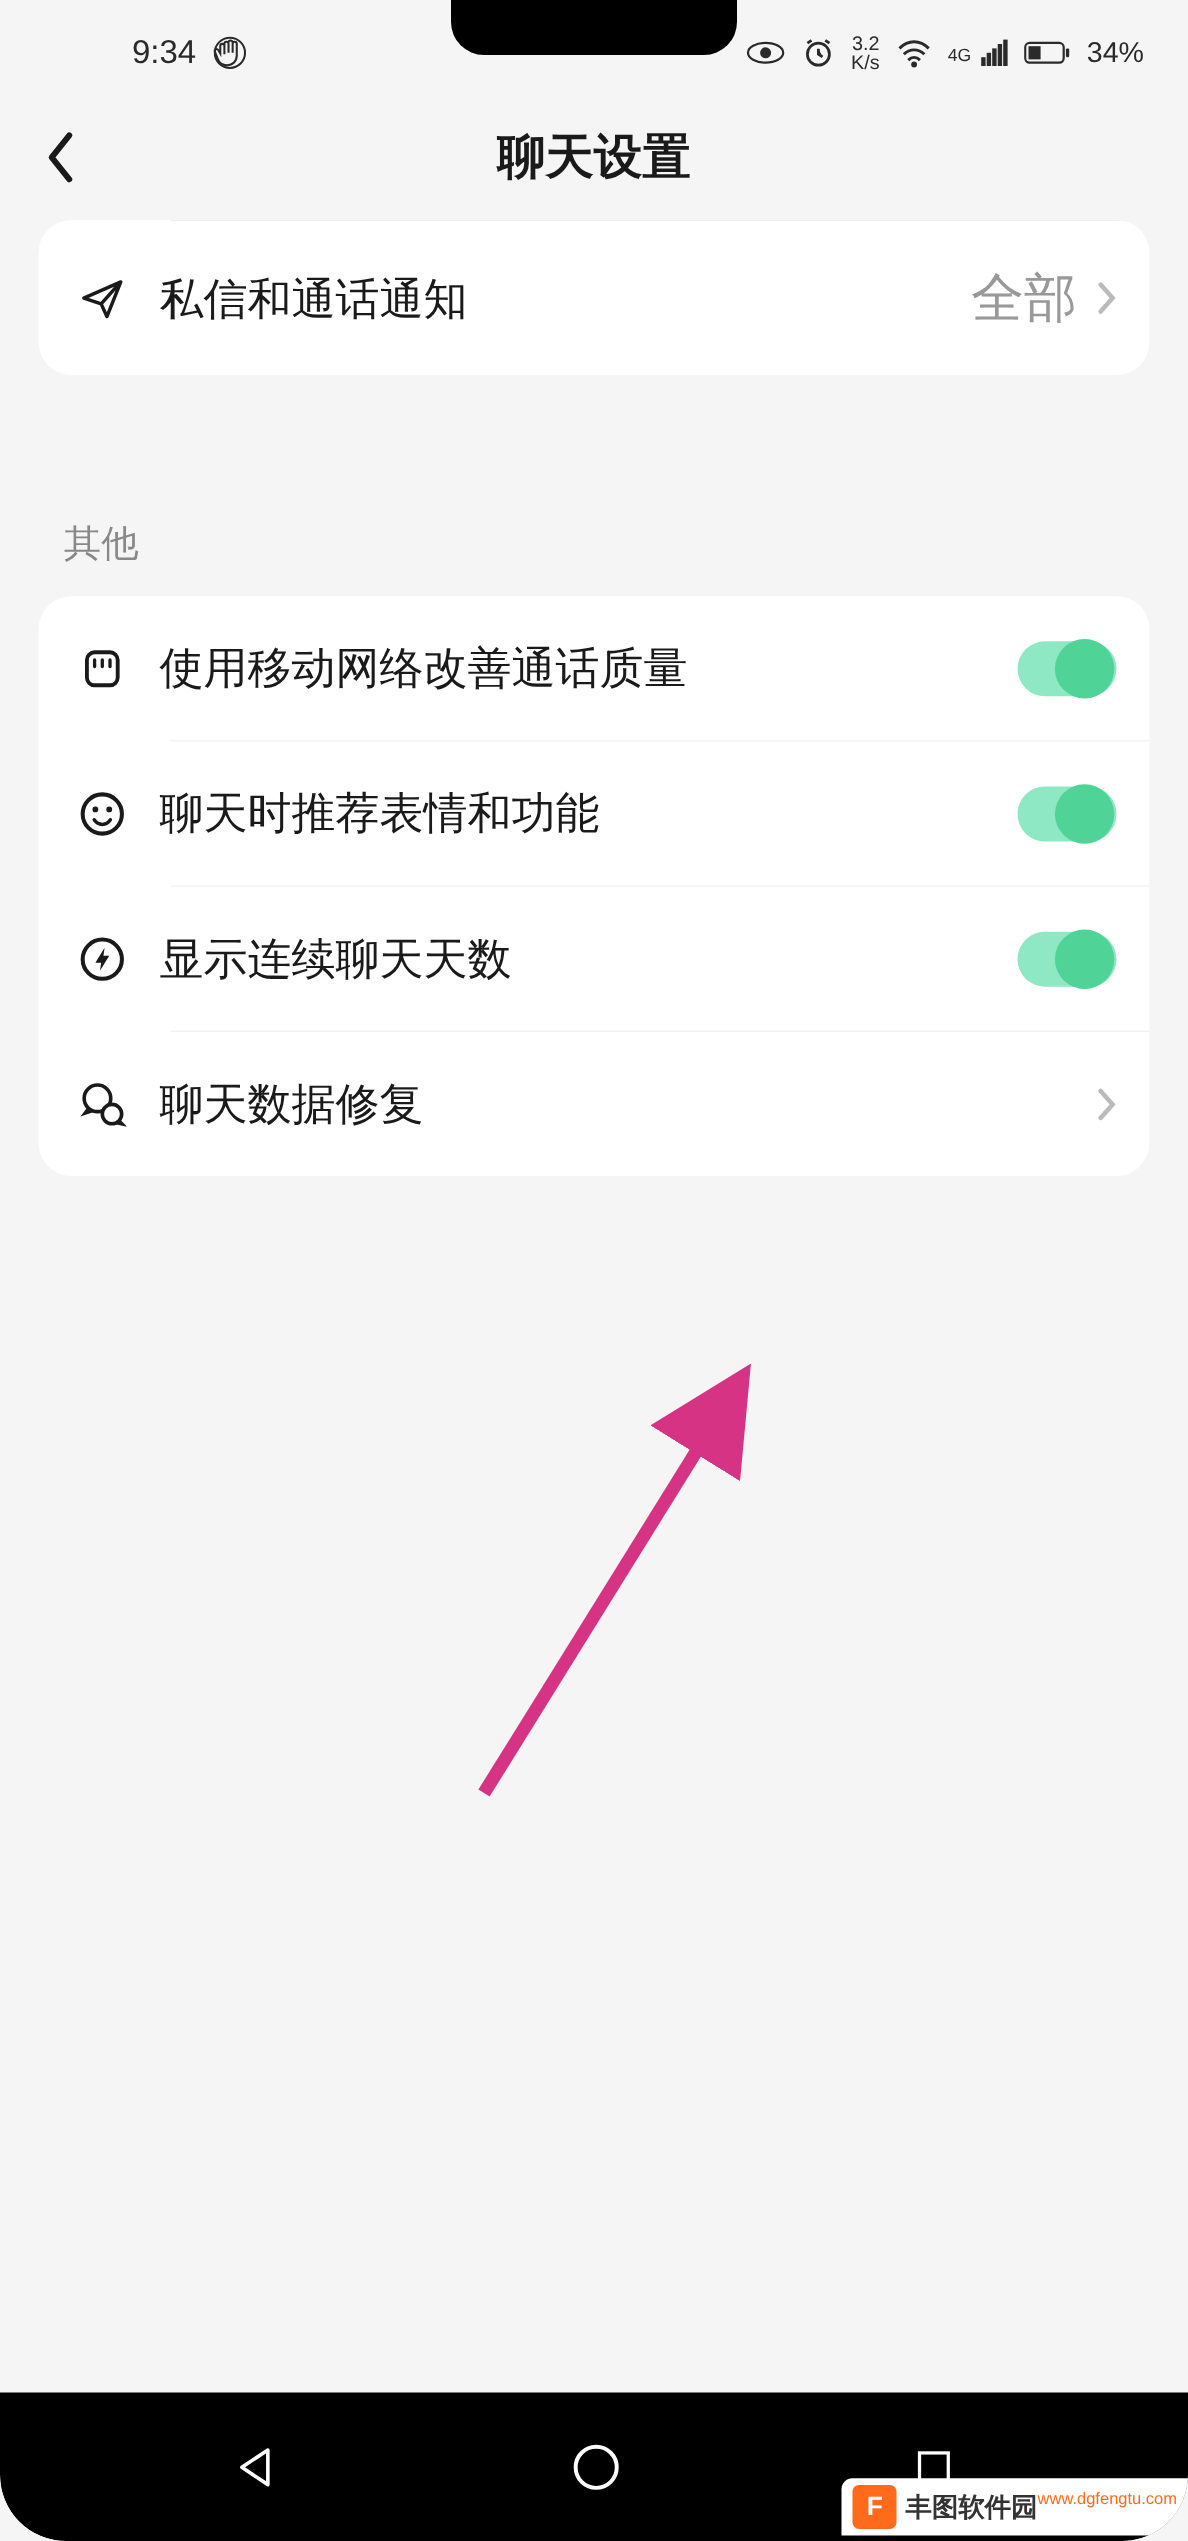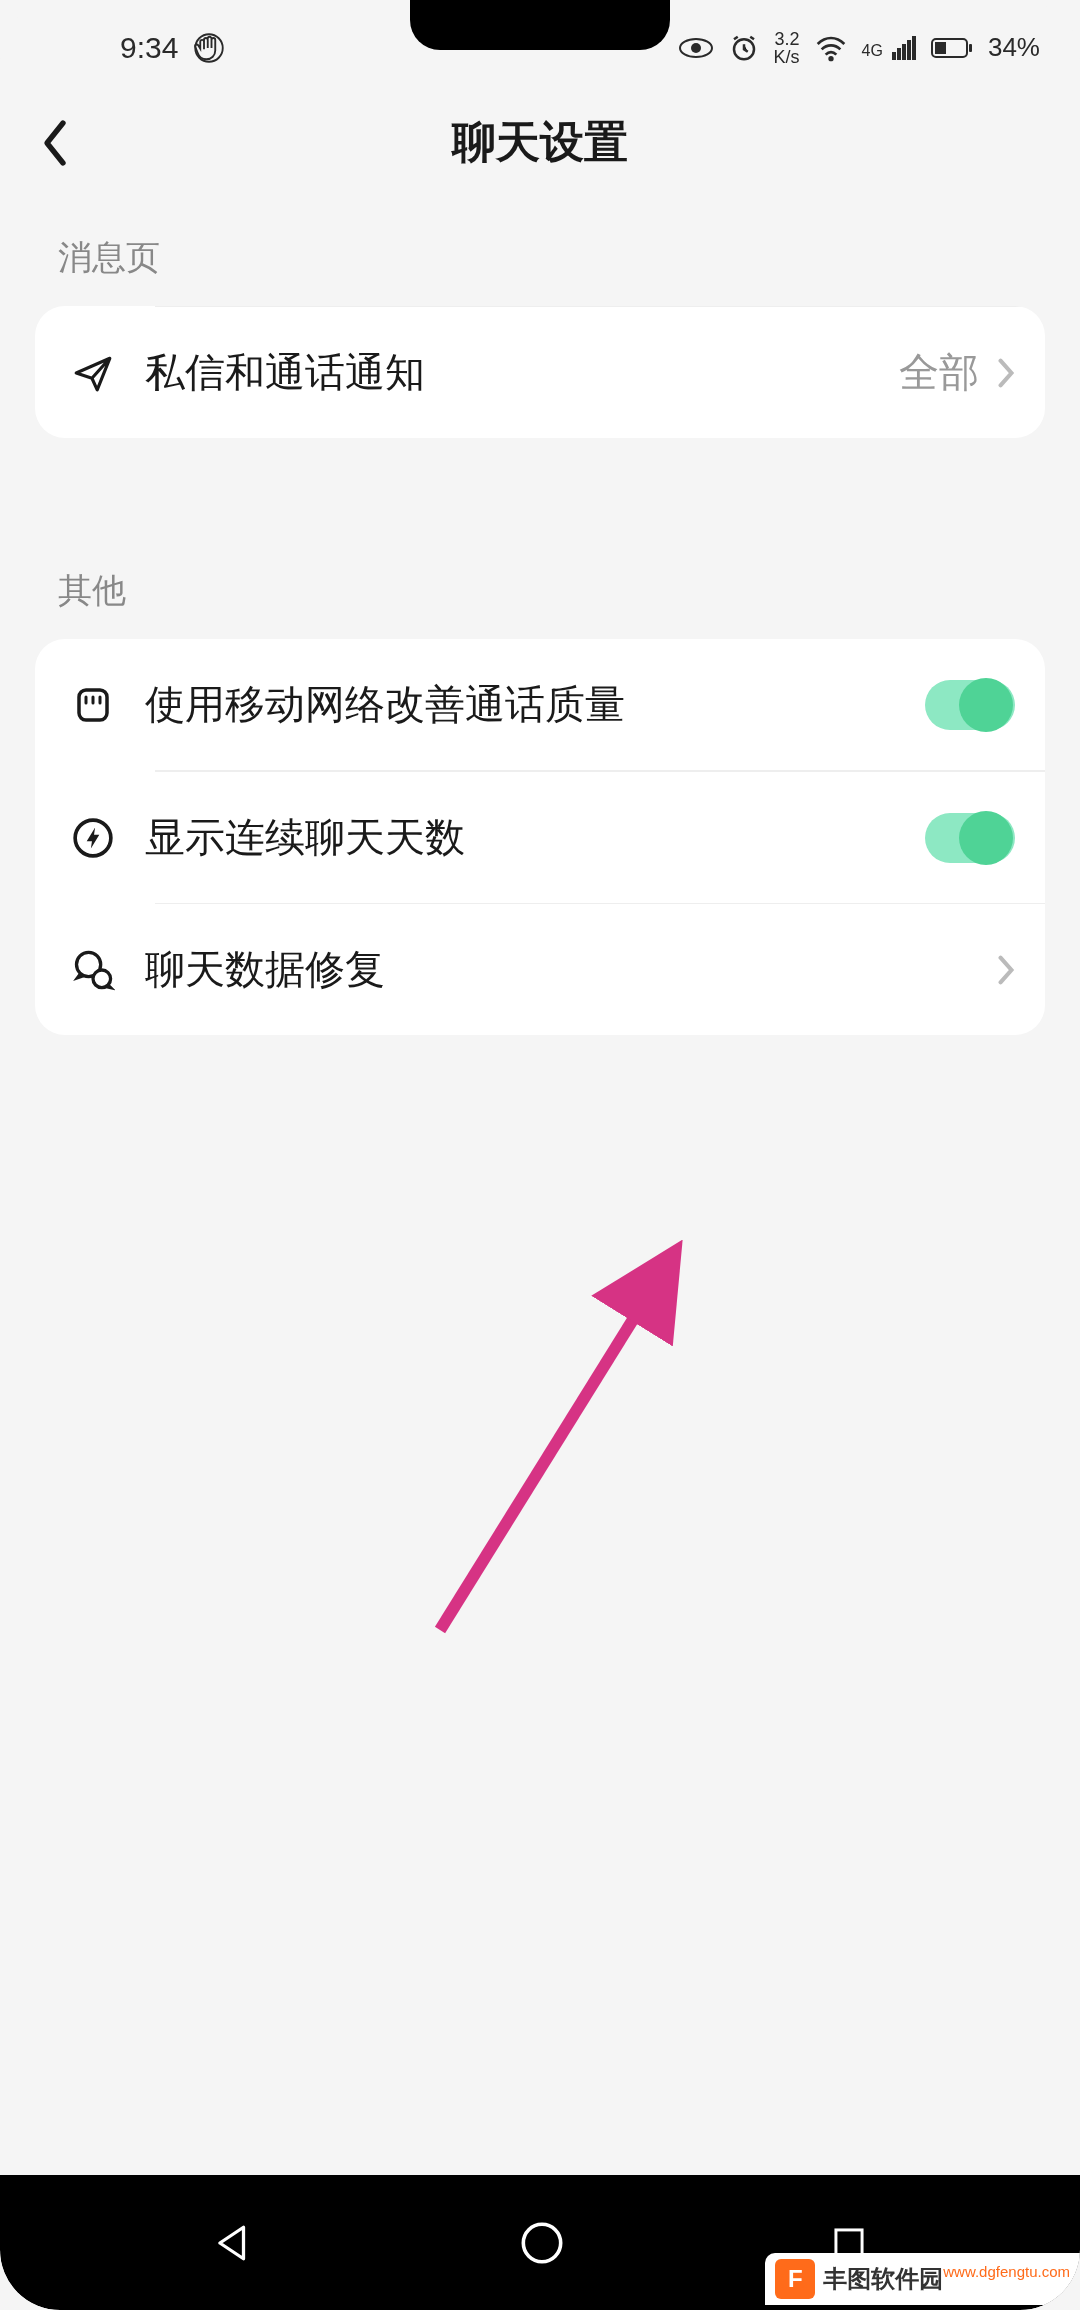--- a/index.html
+++ b/index.html
@@ -108,21 +108,21 @@
       justify-content: center;
       margin-right: 25px;
     }
     .row-label {
       flex: 1;
       font-size: 40px;
       color: #1a1a1a;
       font-weight: 500;
     }
     .row-value {
-      font-size: 40px;
+      font-size: 48px;
       color: #999;
       margin-right: 18px;
     }
     .chevron {
       color: #bbb;
     }
     .divider {
       height: 1px;
       background: #eee;
       margin-left: 120px;
@@ -253,21 +253,20 @@
 
   <div class="title-bar">
     <div class="back-btn">
       <svg width="30" height="48" viewBox="0 0 20 36">
         <path fill="none" stroke="#1a1a1a" stroke-width="4" stroke-linecap="round" stroke-linejoin="round" d="M16 3L4 18l12 15"></path>
       </svg>
     </div>
     <div class="page-title">聊天设置</div>
   </div>
 
-  <div class="section-label">消息页</div>
   <div class="card">
     <div class="divider"></div>
     <div class="row">
       <div class="row-icon">
         <svg width="42" height="42" viewBox="0 0 40 40">
           <path fill="none" stroke="#1a1a1a" stroke-width="3" stroke-linejoin="round" d="M4 20L36 6 24 36l-5-11z M19 25L36 6"></path>
         </svg>
       </div>
       <div class="row-label">私信和通话通知</div>
       <div class="row-value">全部</div>
@@ -289,20 +288,34 @@
           <line x1="20" y1="12" x2="20" y2="18" stroke="#1a1a1a" stroke-width="3" stroke-linecap="round"></line>
           <line x1="27" y1="12" x2="27" y2="18" stroke="#1a1a1a" stroke-width="3" stroke-linecap="round"></line>
         </svg>
       </div>
       <div class="row-label">使用移动网络改善通话质量</div>
       <div class="toggle">
         <div class="toggle-knob"></div>
       </div>
     </div>
     <div class="divider"></div>
+    <div class="row">
+      <div class="row-icon">
+        <svg width="42" height="42" viewBox="0 0 40 40">
+          <circle cx="20" cy="20" r="17" fill="none" stroke="#1a1a1a" stroke-width="3.5"></circle>
+          <circle cx="14" cy="16" r="2.5" fill="#1a1a1a"></circle>
+          <circle cx="26" cy="16" r="2.5" fill="#1a1a1a"></circle>
+          <path fill="none" stroke="#1a1a1a" stroke-width="3" stroke-linecap="round" d="M13 25c2 3 5 4 7 4s5-1 7-4"></path>
+        </svg>
+      </div>
+      <div class="row-label">聊天时推荐表情和功能</div>
+      <div class="toggle">
+        <div class="toggle-knob"></div>
+      </div>
+    </div>
     <div class="divider"></div>
     <div class="row">
       <div class="row-icon">
         <svg width="42" height="42" viewBox="0 0 40 40">
           <circle cx="20" cy="20" r="17" fill="none" stroke="#1a1a1a" stroke-width="3.5"></circle>
           <path fill="#1a1a1a" d="M22 10l-8 13h5l-1 7 8-13h-5z"></path>
         </svg>
       </div>
       <div class="row-label">显示连续聊天天数</div>
       <div class="toggle">

